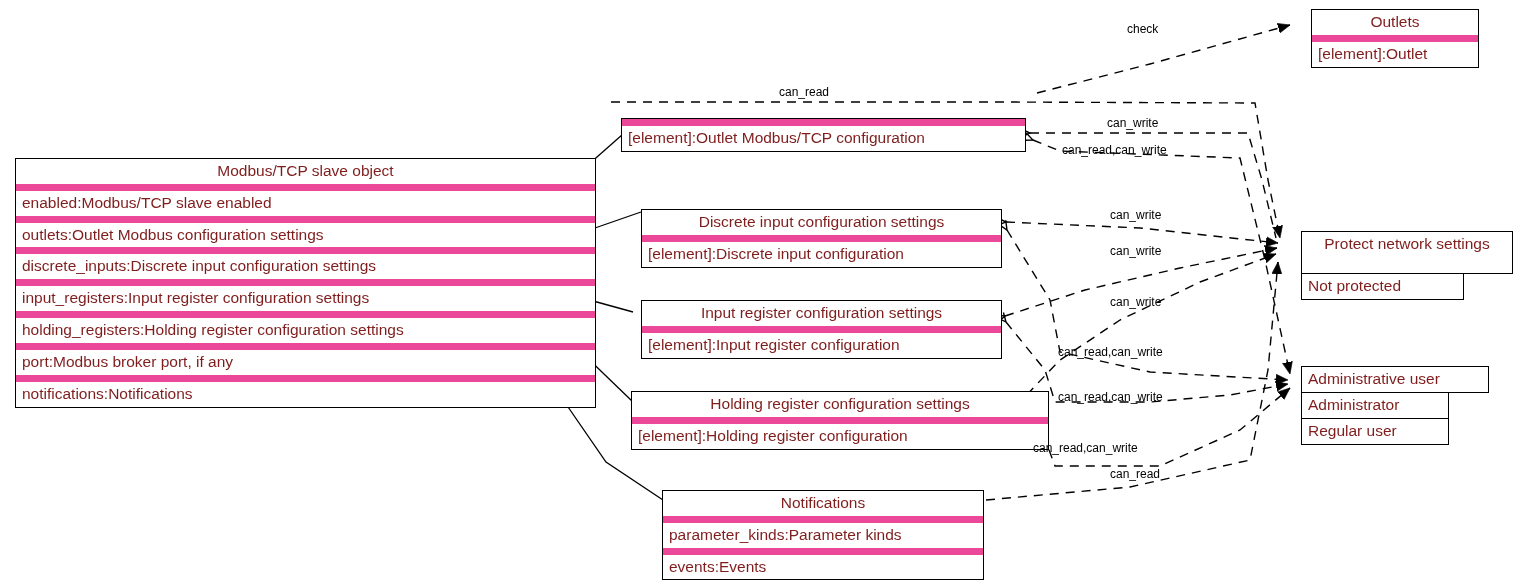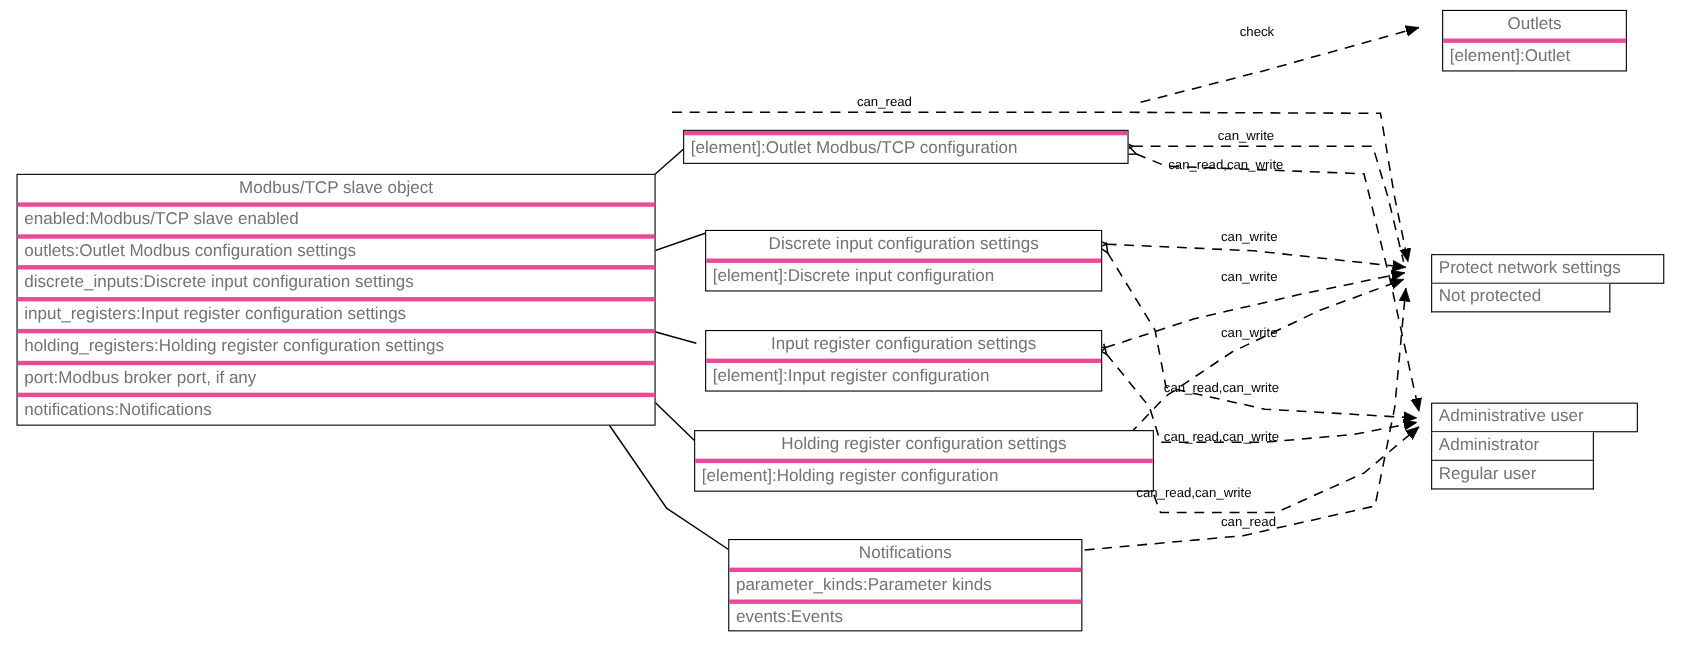--- a/index.html
+++ b/index.html
@@ -23,51 +23,52 @@
     height: 586px;
     pointer-events: none;
   }
   .uml-box {
     position: absolute;
     box-sizing: border-box;
     border: 1px solid #000000;
     background: #ffffff;
     font-family: "Liberation Sans", sans-serif;
     font-size: 15.5px;
-    color: #737373;
+    color: #7f1d1d;
     z-index: 5;
   }
   .uml-title {
     box-sizing: border-box;
     text-align: center;
     padding: 3px 8px 4px 8px;
     white-space: nowrap;
     line-height: 1.15;
   }
   .uml-row {
     box-sizing: border-box;
-    border-top: 4px solid #ec4899;
+    border-top: 7px solid #ec4899;
     text-align: left;
     padding: 3px 6px 4px 6px;
     white-space: nowrap;
     line-height: 1.15;
   }
 
   
   #box-protect {
     border: none;
     background: transparent;
   }
   #box-protect .hdr {
     box-sizing: border-box;
     border: 1px solid #000000;
     background: #ffffff;
-    padding: 3px 6px 4px 6px;
+    padding: 3px 6px 20px 6px;
     white-space: nowrap;
     width: 212px;
+    text-align: center;
   }
   #box-protect .val {
     box-sizing: border-box;
     border: 1px solid #000000;
     border-top: none;
     background: #ffffff;
     padding: 3px 6px 4px 6px;
     white-space: nowrap;
     width: 163px;
   }

